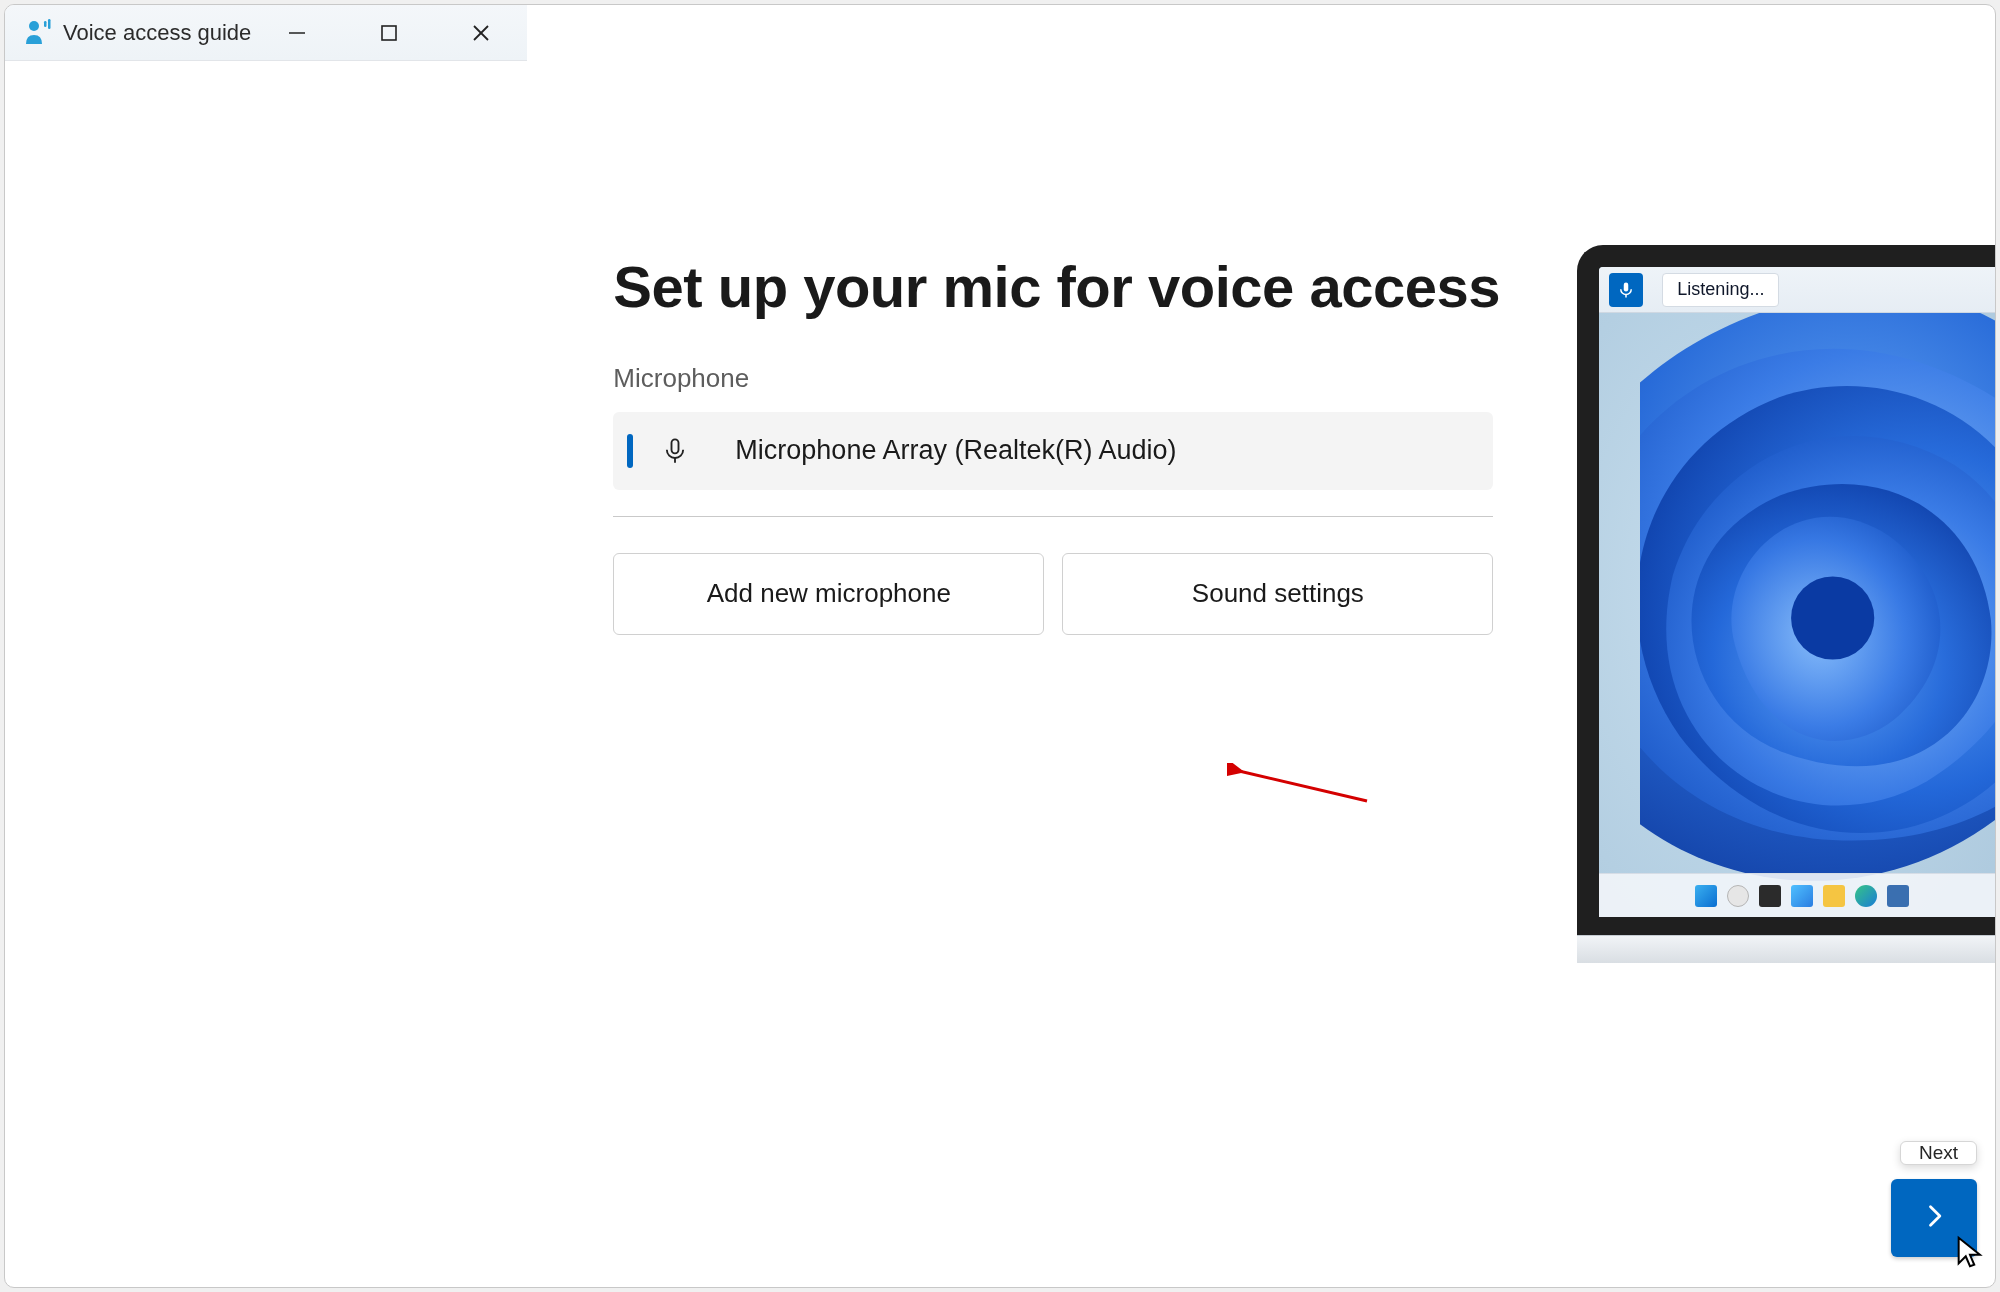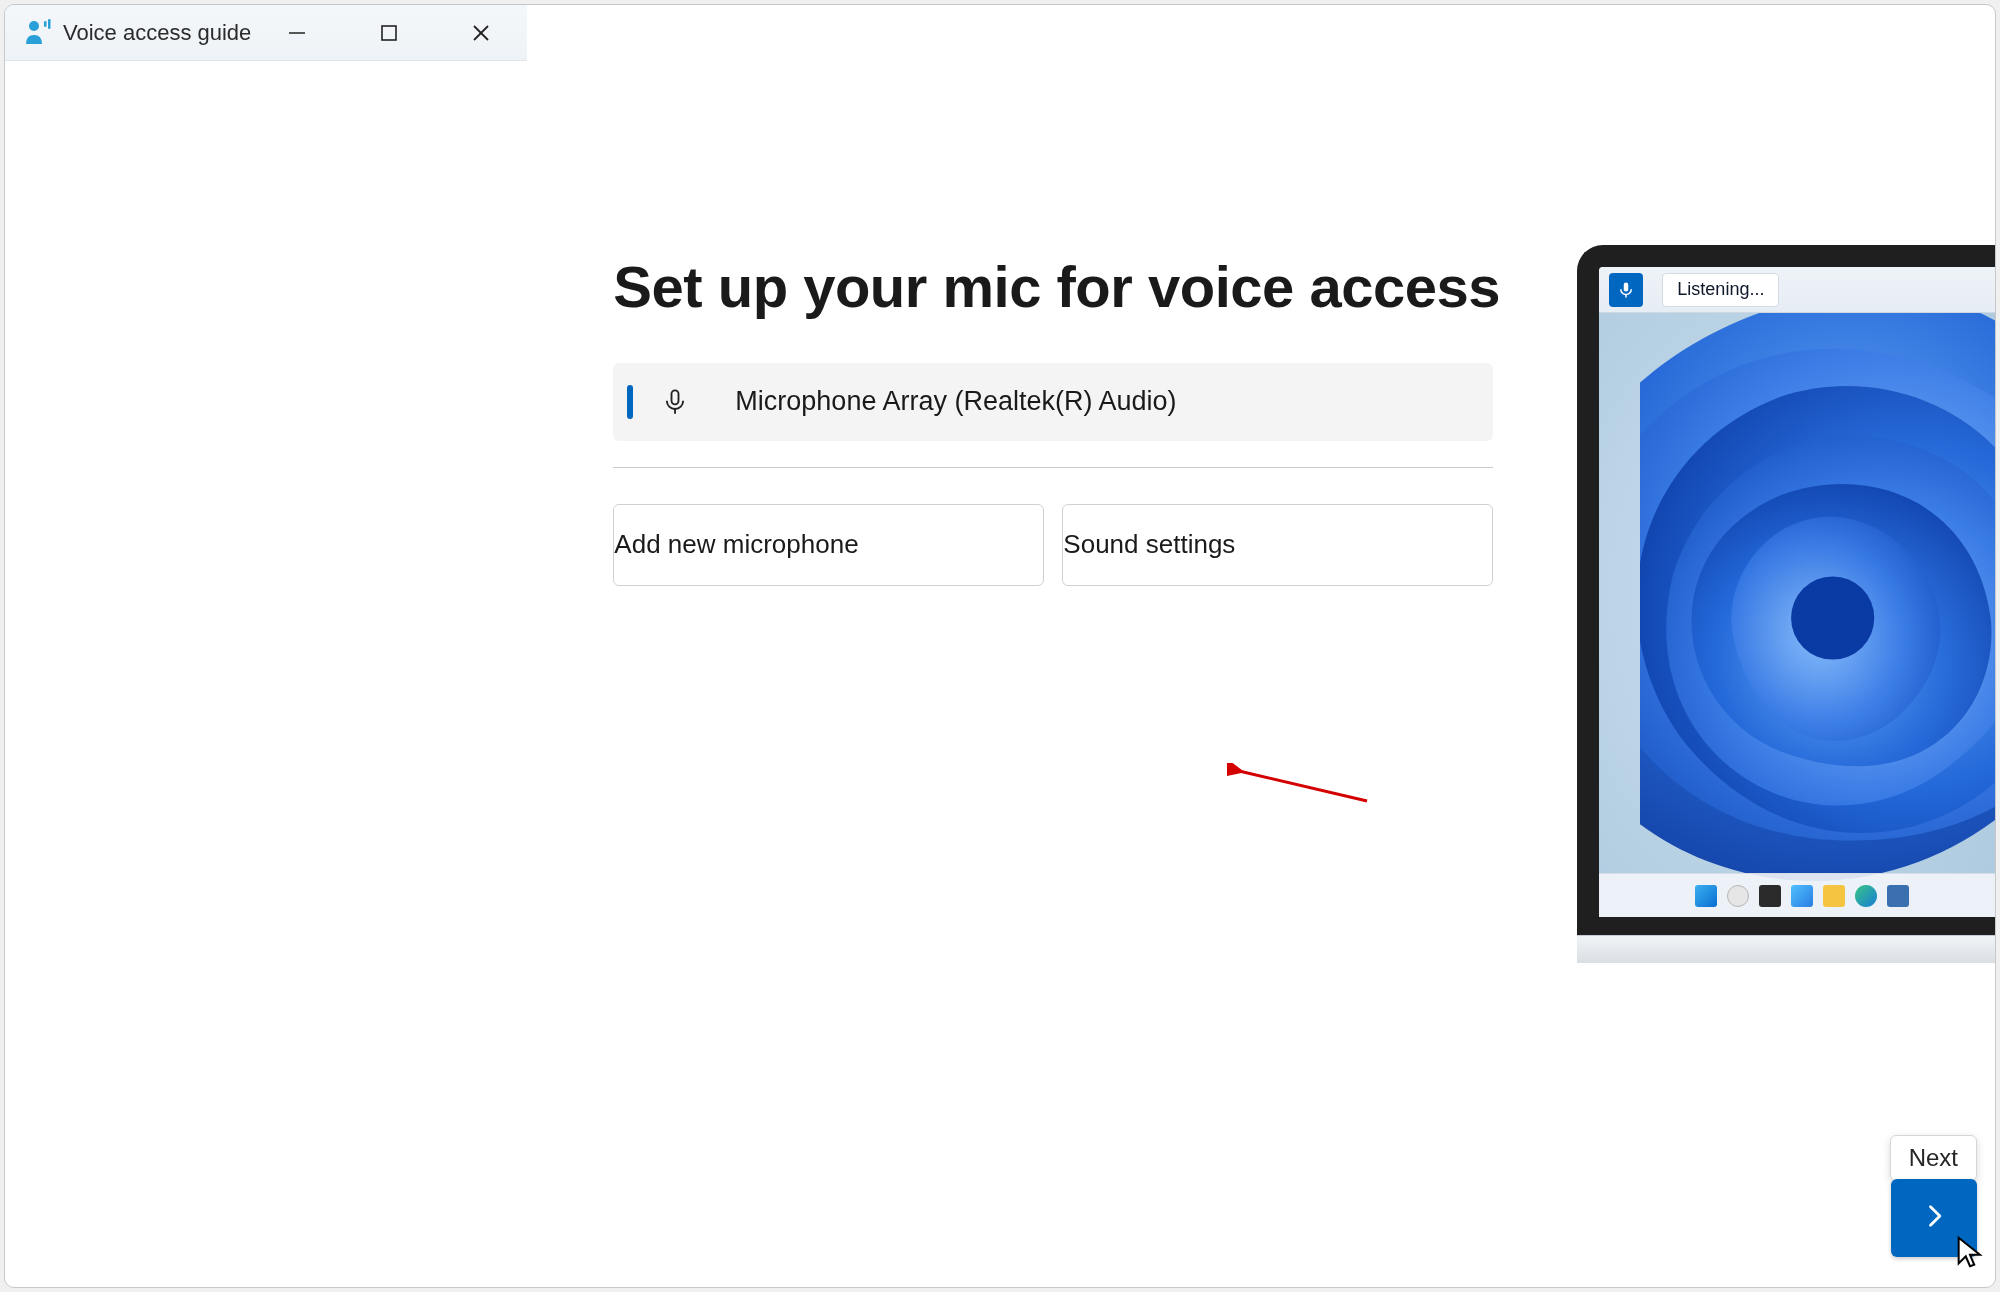--- a/index.html
+++ b/index.html
@@ -110,21 +110,21 @@
     max-width: 880px;
   }
   .btn-outline {
     flex: 1 1 0;
     height: 82px;
     border: 1px solid #d0d0d0;
     background: #ffffff;
     border-radius: 6px;
     display: flex;
     align-items: center;
-    justify-content: flex-start;
+    justify-content: center;
     font-size: 26px;
     color: #1a1a1a;
     cursor: pointer;
   }
 
   .right-pane {
     flex: 1 1 auto;
     position: relative;
     overflow: hidden;
   }
@@ -201,26 +201,26 @@
     margin-left: -60px;
   }
   .annotation-arrow {
     position:absolute;
     left: 700px; top: 758px;
     pointer-events:none;
   }
   .next-tooltip {
     position:absolute;
     right: 18px;
-    bottom: 106px;
+    bottom: 122px;
     background:#fff;
     border:1px solid #d6d6d6;
     border-radius:6px;
-    padding:8px 18px;
-    font-size:24px;
+    padding:0 18px;
+    font-size:19px;
     color:#262626;
     box-shadow:0 3px 8px rgba(0,0,0,0.15);
   }
   .next-btn {
     position:absolute;
     right: 18px;
     bottom: 30px;
     width: 86px; height: 78px;
     background:#0067c0;
     border-radius:6px;
@@ -263,20 +263,21 @@
       <svg width="20" height="20" viewBox="0 0 20 20">
           <line x1="3" y1="3" x2="17" y2="17" stroke="currentColor" stroke-width="1.8"></line>
           <line x1="17" y1="3" x2="3" y2="17" stroke="currentColor" stroke-width="1.8"></line>
         </svg>
     </div>
   </div>
 
   <div class="content">
     <div class="left-pane">
       <h1 class="heading">Set up your mic for voice access</h1>
+      <div class="label">Microphone</div>
 
       <div class="mic-select">
         <div class="mic-tick"></div>
         <span class="mic-icon">
           <svg width="28" height="28" viewBox="0 0 24 24" fill="none" stroke="#222" stroke-width="1.6">
             <rect x="9" y="2" width="6" height="12" rx="3"></rect>
             <path d="M5 11a7 7 0 0 0 14 0"></path>
             <line x1="12" y1="18" x2="12" y2="22"></line>
           </svg>
         </span>

